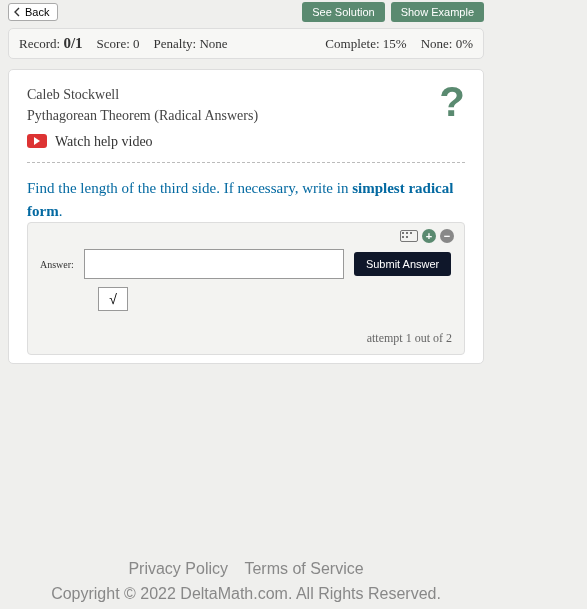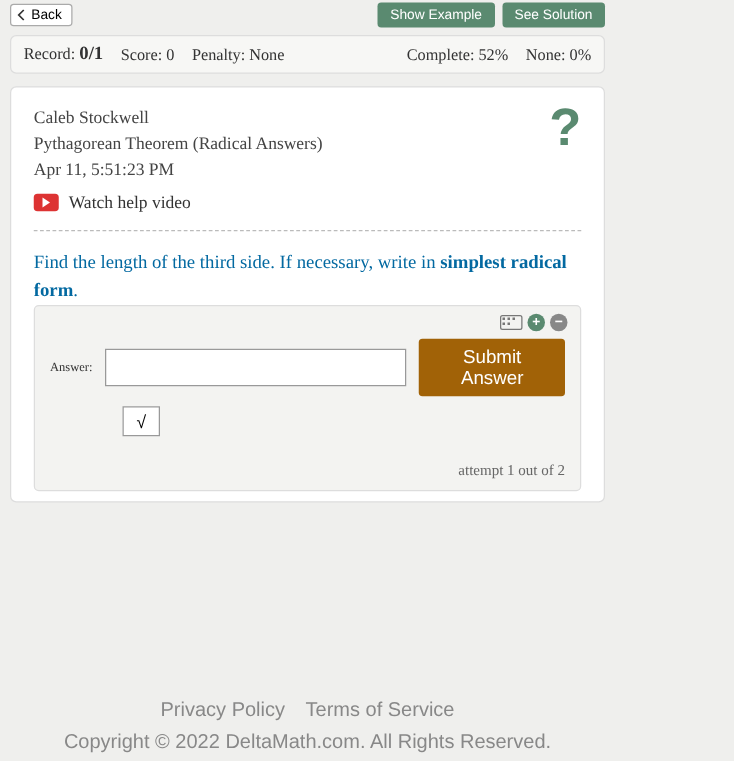--- a/index.html
+++ b/index.html
@@ -202,26 +202,26 @@
   .answer-label { font-size: 10px; }
   .answer-input {
     width: 260px;
     height: 30px;
     border: 1px solid #999;
     background: #fff;
     padding: 2px 6px;
     font-size: 14px;
   }
   .submit-btn {
-    background: #a16207;
+    background: #0f172a;
     color: #fff;
     border: none;
     border-radius: 3px;
     padding: 6px 12px;
-    font-size: 15px;
+    font-size: 11px;
     font-family: Arial, sans-serif;
     cursor: pointer;
   }
   .sqrt-btn {
     margin-top: 8px;
     margin-left: 58px;
     width: 30px; height: 24px;
     border: 1px solid #999;
     background: #fff;
     font-size: 14px;
@@ -254,22 +254,22 @@
 <div class="wrap">
 
   <div class="topbar">
     <button class="back-btn">
       <svg width="9" height="10" viewBox="0 0 9 10">
           <path d="M6 1 L2 5 L6 9" stroke="#333" stroke-width="1.4" fill="none"></path>
         </svg>
       <span>Back</span>
     </button>
     <div class="top-right">
+      <button class="pill-btn">See Solution</button>
       <button class="pill-btn">Show Example</button>
-      <button class="pill-btn">See Solution</button>
     </div>
   </div>
 
   <div class="statusbar">
     <div class="status-left">
       <span>
         <span>Record:</span>
         <span class="record-frac">0/1</span>
       </span>
       <span>
@@ -277,37 +277,36 @@
         <span>0</span>
       </span>
       <span>
         <span>Penalty:</span>
         <span>None</span>
       </span>
     </div>
     <div class="status-right">
       <span>
         <span>Complete:</span>
-        <span>52%</span>
+        <span>15%</span>
       </span>
       <span>
         <span>None:</span>
         <span>0%</span>
       </span>
     </div>
   </div>
 
   <div class="card">
     <div class="help-q">
       <span>?</span>
     </div>
     <div class="meta">
       <div>Caleb Stockwell</div>
       <div>Pythagorean Theorem (Radical Answers)</div>
-      <div>Apr 11, 5:51:23 PM</div>
     </div>
     <div class="watch-row">
       <span class="yt-icon"></span>
       <span>Watch help video</span>
     </div>
 
     <hr class="hr-dotted">
 
     <div class="prompt">
       <span>Find the length of the third side. If necessary, write in </span><span class="bold">simplest radical form</span><span>.</span>

